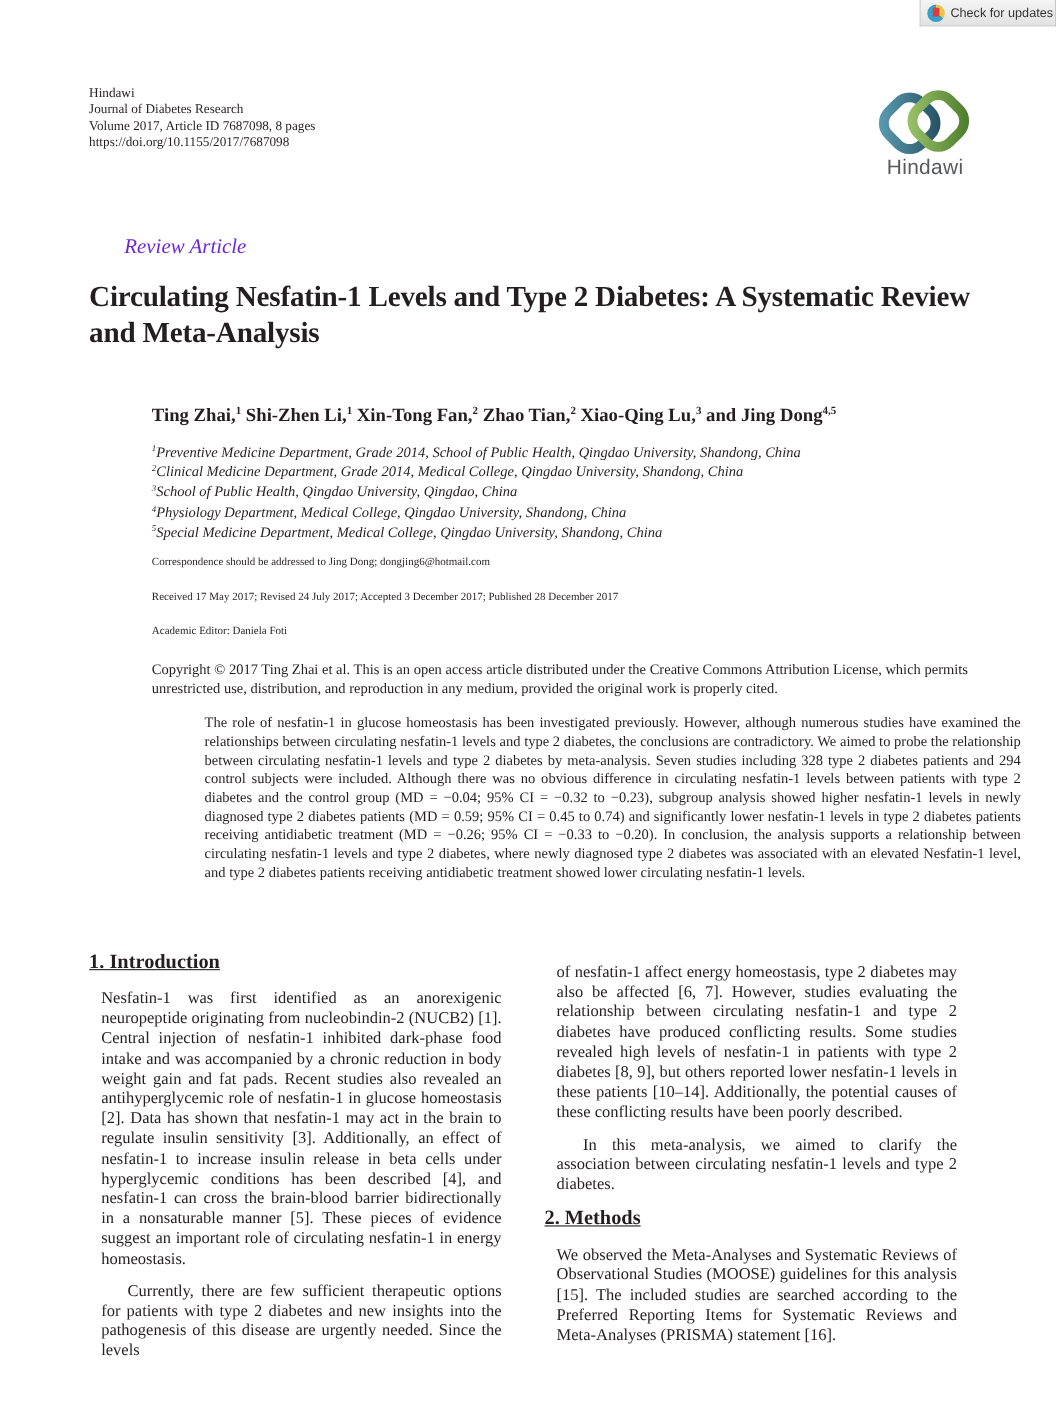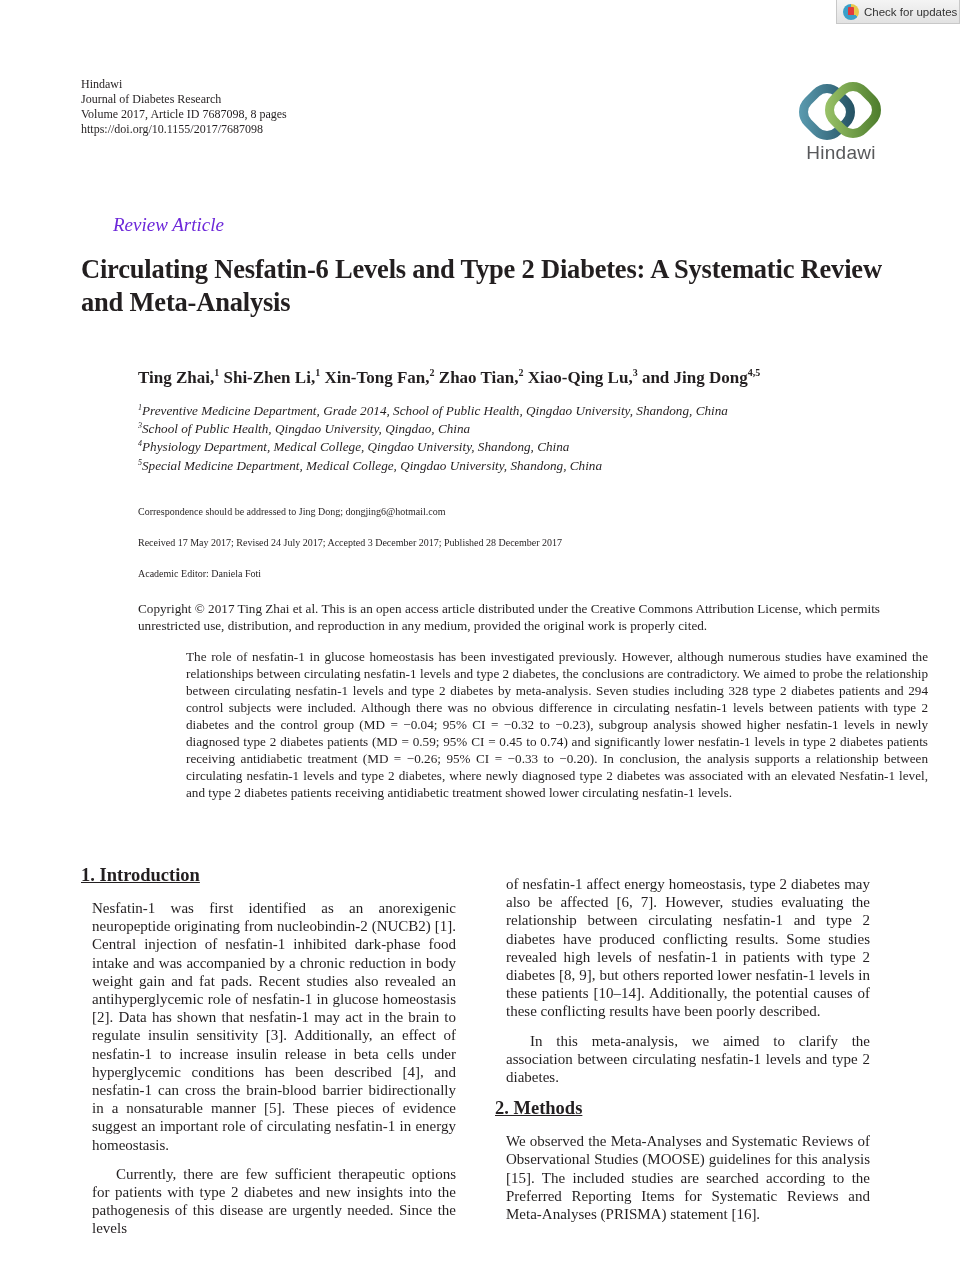--- a/index.html
+++ b/index.html
@@ -80,33 +80,34 @@
       <rect x="37" y="11" width="42" height="42" rx="15" fill="none" stroke="url(#gg)" stroke-width="9"></rect>
     </g>
     <g transform="rotate(-45 32 34)">
       <path d="M 53 30 L 53 40" stroke="url(#gb)" stroke-width="9" fill="none"></path>
     </g>
   </svg>
   <div class="logo-text">Hindawi</div>
 </div>
 
 <div class="article-type">Review Article</div>
-<div class="title">Circulating Nesfatin-6 Levels and Type 2 Diabetes: A Systematic Review and Meta-Analysis</div>
+<div class="title">Circulating Nesfatin-1 Levels and Type 2 Diabetes: A Systematic Review and Meta-Analysis</div>
 
 <div class="authors">
   <span><span>Ting Zhai,</span><sup>1</sup></span>
   <span><span>Shi-Zhen Li,</span><sup>1</sup></span>
   <span><span>Xin-Tong Fan,</span><sup>2</sup></span>
   <span><span>Zhao Tian,</span><sup>2</sup></span>
   <span><span>Xiao-Qing Lu,</span><sup>3</sup></span>
   <span><span>and Jing Dong</span><sup>4,5</sup></span>
 </div>
 
 <div class="affils">
   <div><sup>1</sup><span>Preventive Medicine Department, Grade 2014, School of Public Health, Qingdao University, Shandong, China</span></div>
+  <div><sup>2</sup><span>Clinical Medicine Department, Grade 2014, Medical College, Qingdao University, Shandong, China</span></div>
   <div><sup>3</sup><span>School of Public Health, Qingdao University, Qingdao, China</span></div>
   <div><sup>4</sup><span>Physiology Department, Medical College, Qingdao University, Shandong, China</span></div>
   <div><sup>5</sup><span>Special Medicine Department, Medical College, Qingdao University, Shandong, China</span></div>
 </div>
 
 <div class="meta-line" style="top:506px">
   <span>Correspondence should be addressed to Jing Dong; </span><a class="email">dongjing6@hotmail.com</a>
 </div>
 <div class="meta-line" style="top:537px">Received 17 May 2017; Revised 24 July 2017; Accepted 3 December 2017; Published 28 December 2017</div>
 <div class="meta-line" style="top:568px">Academic Editor: Daniela Foti</div>

